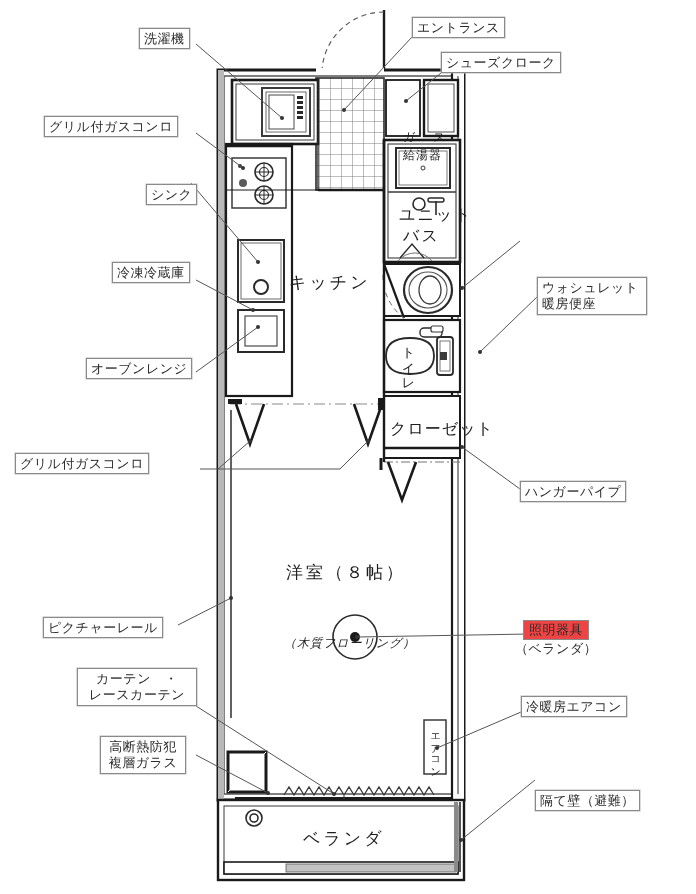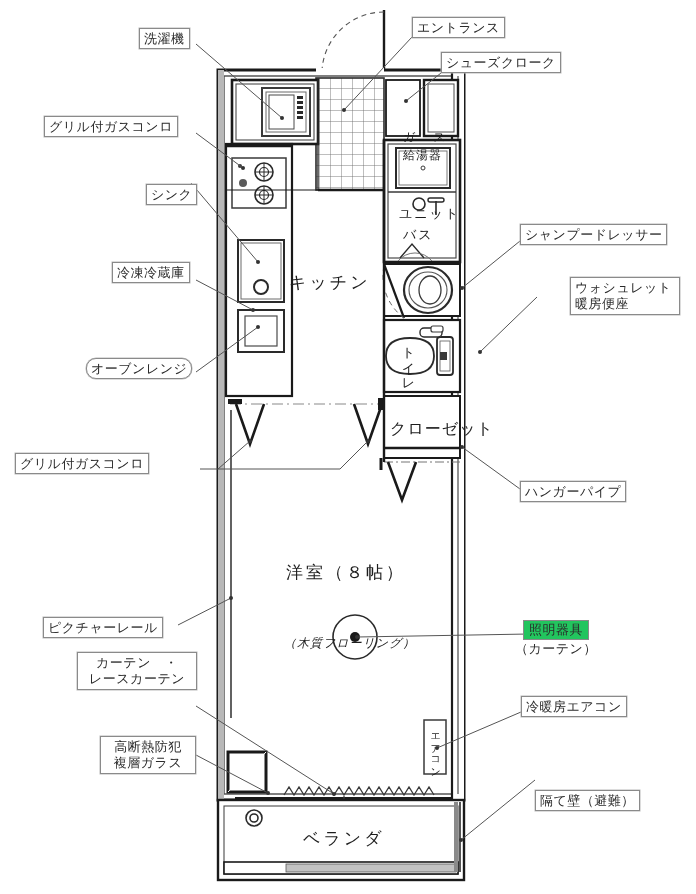--- a/index.html
+++ b/index.html
@@ -48,34 +48,34 @@
     position: absolute;
     text-align: center;
     font-size: 13px;
     line-height: 16px;
     color: #2b2b2b;
     white-space: nowrap;
   }
   .lblwrap .boxed {
     display: inline-block;
     border: 1px solid #8a8a8a;
-    background: #22c55e;
+    background: #ef4444;
     padding: 1px 5px;
     letter-spacing: 0.5px;
   }
   .lblwrap .sub {
     display: block;
     letter-spacing: 0.5px;
     padding-top: 1px;
   }
   
   .rm {
     position: absolute;
     color: #1d1d1d;
-    font-size: 13px;
+    font-size: 16px;
     letter-spacing: 2px;
     white-space: nowrap;
     text-align: center;
     font-family: "DejaVu Sans", "Liberation Sans", sans-serif;
   }
   .rm.big {
     font-size: 17px;
     letter-spacing: 3px;
   }
   .rm.sml {
@@ -372,47 +372,46 @@
   <div class="lbl" style="left:412px; top:17px;">エントランス</div>
 
   <div class="lbl" style="left:441px; top:52px;">シューズクローク</div>
 
   <div class="lbl" style="left:44px; top:116px;">グリル付ガスコンロ</div>
 
   <div class="lbl" style="left:146px; top:184px;">シンク</div>
 
   <div class="lbl" style="left:112px; top:262px;">冷凍冷蔵庫</div>
 
-  <div class="lbl" style="left:86px; top:358px;border-radius:10px;">オーブンレンジ</div>
+  <div class="lbl" style="left:86px; top:358px;">オーブンレンジ</div>
 
   <div class="lbl" style="left:15px; top:453px;">グリル付ガスコンロ</div>
 
-  <div class="lbl" style="left:520px; top:224px;">シャンプードレッサー</div>
-
-  <div class="lbl two" style="left:537px; top:277px; width:110px; text-align:left;margin-left:33px;">
+
+  <div class="lbl two" style="left:537px; top:277px; width:110px; text-align:left;">
     <span>ウォシュレット</span><br>
     <span>暖房便座</span>
   </div>
 
   <div class="lbl" style="left:520px; top:481px;">ハンガーパイプ</div>
 
   <div class="lbl" style="left:43px; top:617px;">ピクチャーレール</div>
 
-  <div class="lbl two" style="left:77px; top:652px; width:120px;">
+  <div class="lbl two" style="left:77px; top:668px; width:120px;">
     <span>カーテン　・</span><br>
     <span>レースカーテン</span>
   </div>
 
-  <div class="lbl two" style="left:100px; top:736px; width:96px;">
+  <div class="lbl two" style="left:100px; top:736px; width:86px;">
     <span>高断熱防犯</span><br>
     <span>複層ガラス</span>
   </div>
 
   <div class="lblwrap" style="left:515px; top:620px;">
     <span class="boxed">照明器具</span>
-    <span class="sub">（カーテン）</span>
+    <span class="sub">（ベランダ）</span>
   </div>
 
   <div class="lbl" style="left:521px; top:696px;">冷暖房エアコン</div>
 
   <div class="lbl" style="left:535px; top:766px;margin-top:24px;">隔て壁（避難）</div>
 
 </div>
 
 </body></html>

